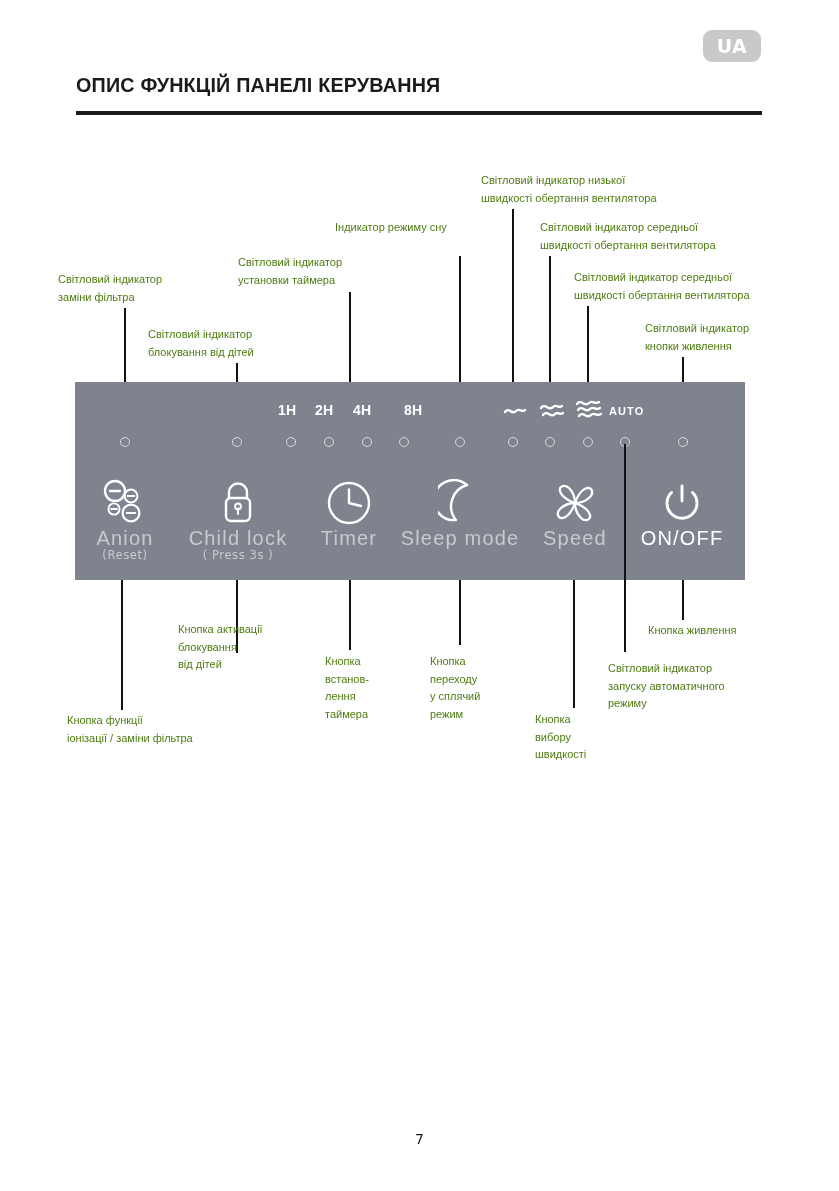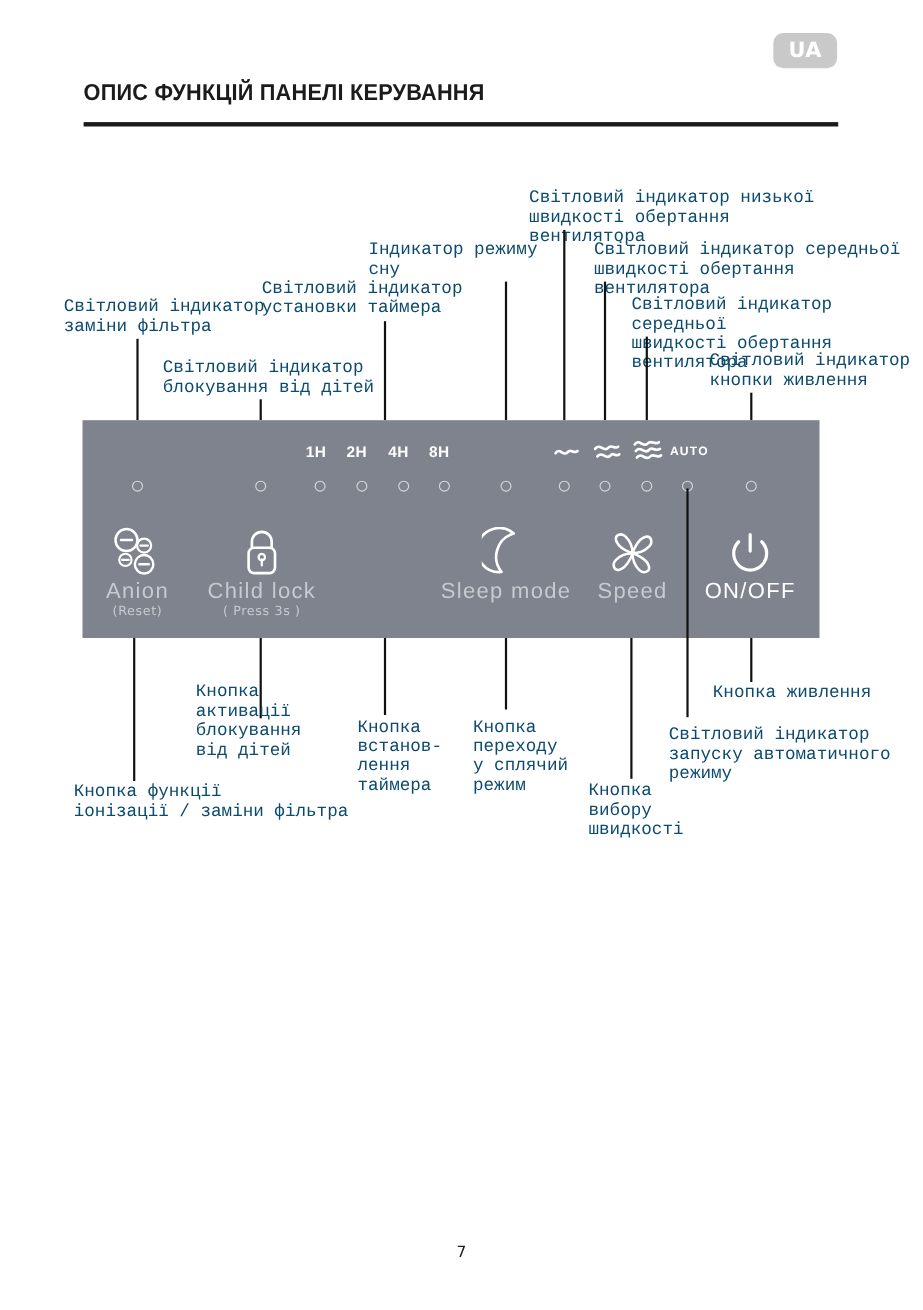--- a/index.html
+++ b/index.html
@@ -46,25 +46,25 @@
   #title-rule {
     position: absolute;
     left: 76px; top: 111px;
     width: 686px; height: 4px;
     background: #1b1b1b;
   }
 
   
   .callout {
     position: absolute;
-    font-size: 16px;
+    font-size: 11px;
     line-height: 17.5px;
-    color: #0c4a6e;
+    color: #4d7c0f;
     white-space: pre-line;
-    font-family: Liberation Mono, monospace;
+    font-family: Liberation Sans, sans-serif;
   }
   .callout.left   { text-align: left; }
 
   
   .leader {
     position: absolute;
     width: 2.2px;
     background: #111111;
   }
 
@@ -180,21 +180,21 @@
 <div class="leader" style="left:512px; top:209px; height:173px;"></div>
 <div class="leader" style="left:549px; top:256px; height:126px;"></div>
 <div class="leader" style="left:587px; top:306px; height:76px;"></div>
 <div class="leader" style="left:682px; top:357px; height:25px;"></div>
 
 <div id="control-panel">
 
   <div class="panel-toptext" style="left:203px; top:20px;">1H</div>
   <div class="panel-toptext" style="left:240px; top:20px;">2H</div>
   <div class="panel-toptext" style="left:278px; top:20px;">4H</div>
-  <div class="panel-toptext" style="left:315px; top:20px;text-align:center;">8H</div>
+  <div class="panel-toptext" style="left:329px; top:20px;text-align:center;">8H</div>
 
   <svg class="wave-icon" style="left:428px; top:21px;" width="24" height="16" viewBox="0 0 24 16">
     <path d="M2 9 C6 3, 9 13, 13 8 C16 4.5, 19 10, 22 7" stroke="#ffffff" stroke-width="2.4" fill="none" stroke-linecap="round"></path>
   </svg>
 
   <svg class="wave-icon" style="left:464px; top:19px;" width="26" height="20" viewBox="0 0 26 20">
     <path d="M2 7 C6 1, 10 11, 14 6 C17 2.5, 20 8, 23 5" stroke="#ffffff" stroke-width="2.4" fill="none" stroke-linecap="round"></path>
     <path d="M4 14 C8 8, 12 18, 16 13 C18.5 9.5, 21 15, 24 12" stroke="#ffffff" stroke-width="2.4" fill="none" stroke-linecap="round"></path>
   </svg>
 
@@ -242,20 +242,31 @@
         <path d="M11 19 V13.5 a9 9 0 0 1 18 0 V19" stroke="#ffffff" stroke-width="2.4" fill="none" stroke-linecap="round"></path>
         <rect x="8" y="19" width="24" height="23" rx="5" stroke="#ffffff" stroke-width="2.4" fill="none"></rect>
         <circle cx="20" cy="27.5" r="2.9" stroke="#ffffff" stroke-width="2" fill="none"></circle>
         <line x1="20" y1="29.5" x2="20" y2="35" stroke="#ffffff" stroke-width="2" stroke-linecap="round"></line>
       </svg>
     </div>
     <div class="blabel">Child lock</div>
     <div class="bsub">( Press 3s )</div>
   </div>
 
+  <div class="panel-btn" style="left:214px; top:95px;">
+    <div class="glyph">
+      <svg width="48" height="48" viewBox="0 0 48 48">
+        <circle cx="24" cy="24" r="20" stroke="#ffffff" stroke-width="2.4" fill="none"></circle>
+        <line x1="24" y1="24" x2="24" y2="10.5" stroke="#ffffff" stroke-width="2.4" stroke-linecap="round"></line>
+        <line x1="24" y1="24" x2="36" y2="27" stroke="#ffffff" stroke-width="2.4" stroke-linecap="round"></line>
+      </svg>
+    </div>
+    <div class="blabel">Timer</div>
+    <div class="bsub"></div>
+  </div>
 
   <div class="panel-btn" style="left:325px; top:95px;">
     <div class="glyph">
       <svg width="44" height="48" viewBox="0 0 44 48">
         <path d="M29 6 A20 20 0 1 0 18 41 A22 22 0 0 1 29 6 Z" stroke="#ffffff" stroke-width="2.4" fill="none" stroke-linejoin="round"></path>
       </svg>
     </div>
     <div class="blabel">Sleep mode</div>
     <div class="bsub"></div>
   </div>

